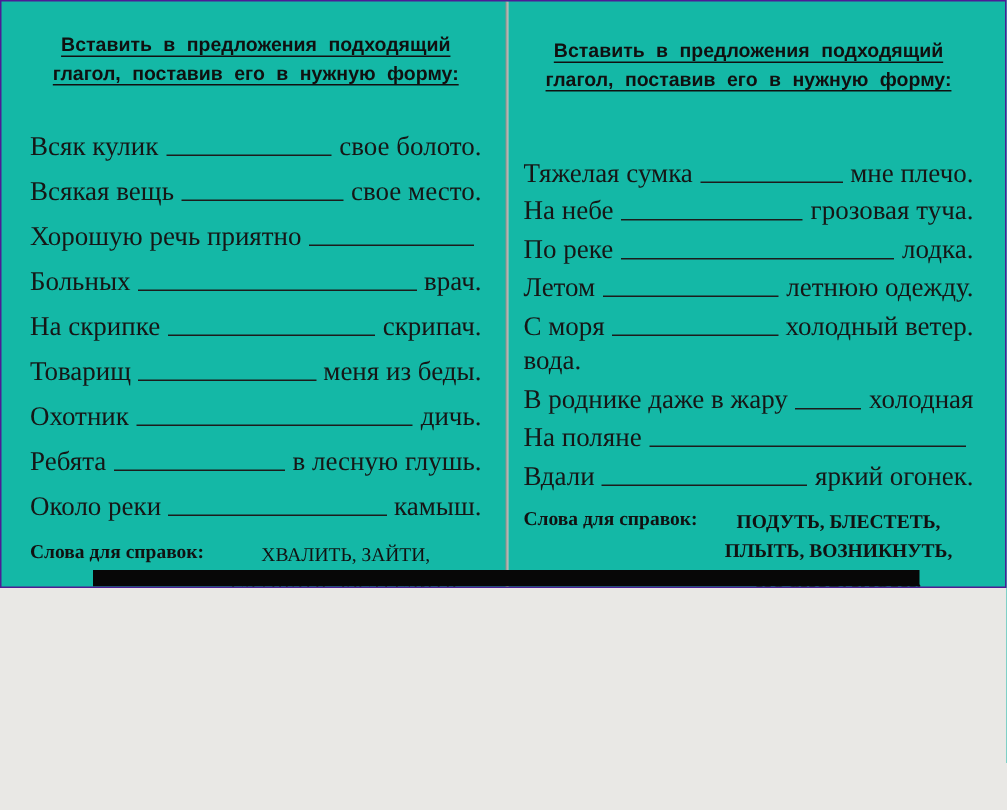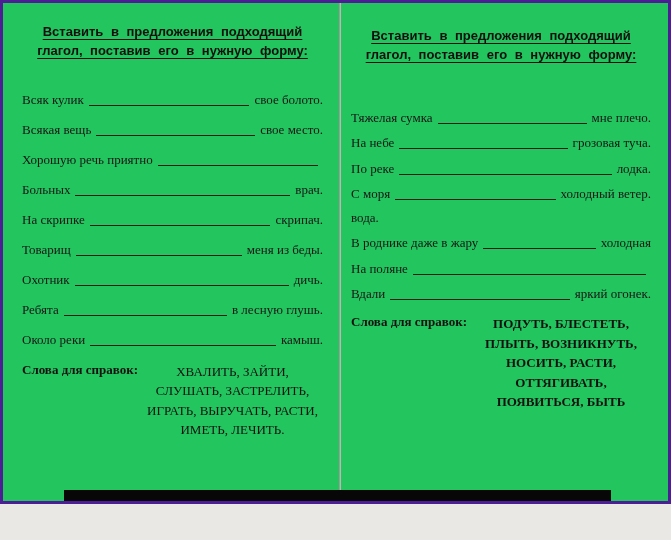--- a/index.html
+++ b/index.html
@@ -4,23 +4,23 @@
 <style>
   * { margin: 0; padding: 0; box-sizing: border-box; }
   html, body { width: 671px; height: 540px; }
   body {
     font-family: "Liberation Serif", serif;
     background: #e9e8e5;
   }
   .scan {
     position: relative;
     width: 671px;
-    height: 504px;
-    background: #22c55e;
-    border: 3px solid #4c1d95;
+    height: 392px;
+    background: #14b8a6;
+    border: 1px solid #4c1d95;
     overflow: hidden;
   }
   .page { position: absolute; top: 0; height: 529px; }
   .page-left  { left: 6px;   width: 329px; padding: 20px 15px 0 13px; }
   .page-right { left: 341px; width: 323px; padding: 24px 16px 0 7px; }
   .divider {
     position: absolute;
     left: 336px; top: 0;
     width: 2px; height: 529px;
     background: linear-gradient(to right, #8d8d89, #c9c8c4);
@@ -42,21 +42,21 @@
     text-underline-offset: 3px;
     word-spacing: 4px;
     max-width: 300px;
     margin: 0 auto;
   }
   .rows { margin-top: 29px; }
   .page-right .rows { margin-top: 43px; }
   .row {
     display: flex;
     align-items: flex-end;
-    font-size: 13px;
+    font-size: 18px;
     line-height: 19px;
     color: #161616;
     margin-bottom: 11px;
   }
   .page-right .row { margin-bottom: 6.5px; }
   .row .pre, .row .post { white-space: nowrap; }
   .blank {
     flex: 1 1 auto;
     min-width: 40px;
     height: 2px;
@@ -162,20 +162,25 @@
         <span class="pre">На небе</span>
         <span class="blank"></span>
         <span class="post">грозовая туча.</span>
       </div>
       <div class="row">
         <span class="pre">По реке</span>
         <span class="blank"></span>
         <span class="post">лодка.</span>
       </div>
       <div class="row">
+        <span class="pre">Летом</span>
+        <span class="blank"></span>
+        <span class="post">летнюю одежду.</span>
+      </div>
+      <div class="row">
         <span class="pre">С моря</span>
         <span class="blank"></span>
         <span class="post">холодный ветер.</span>
       </div>
       <div class="row row-cont">
         <span class="pre">вода.</span>
       </div>
       <div class="row">
         <span class="pre">В роднике даже в жару</span>
         <span class="blank"></span>

